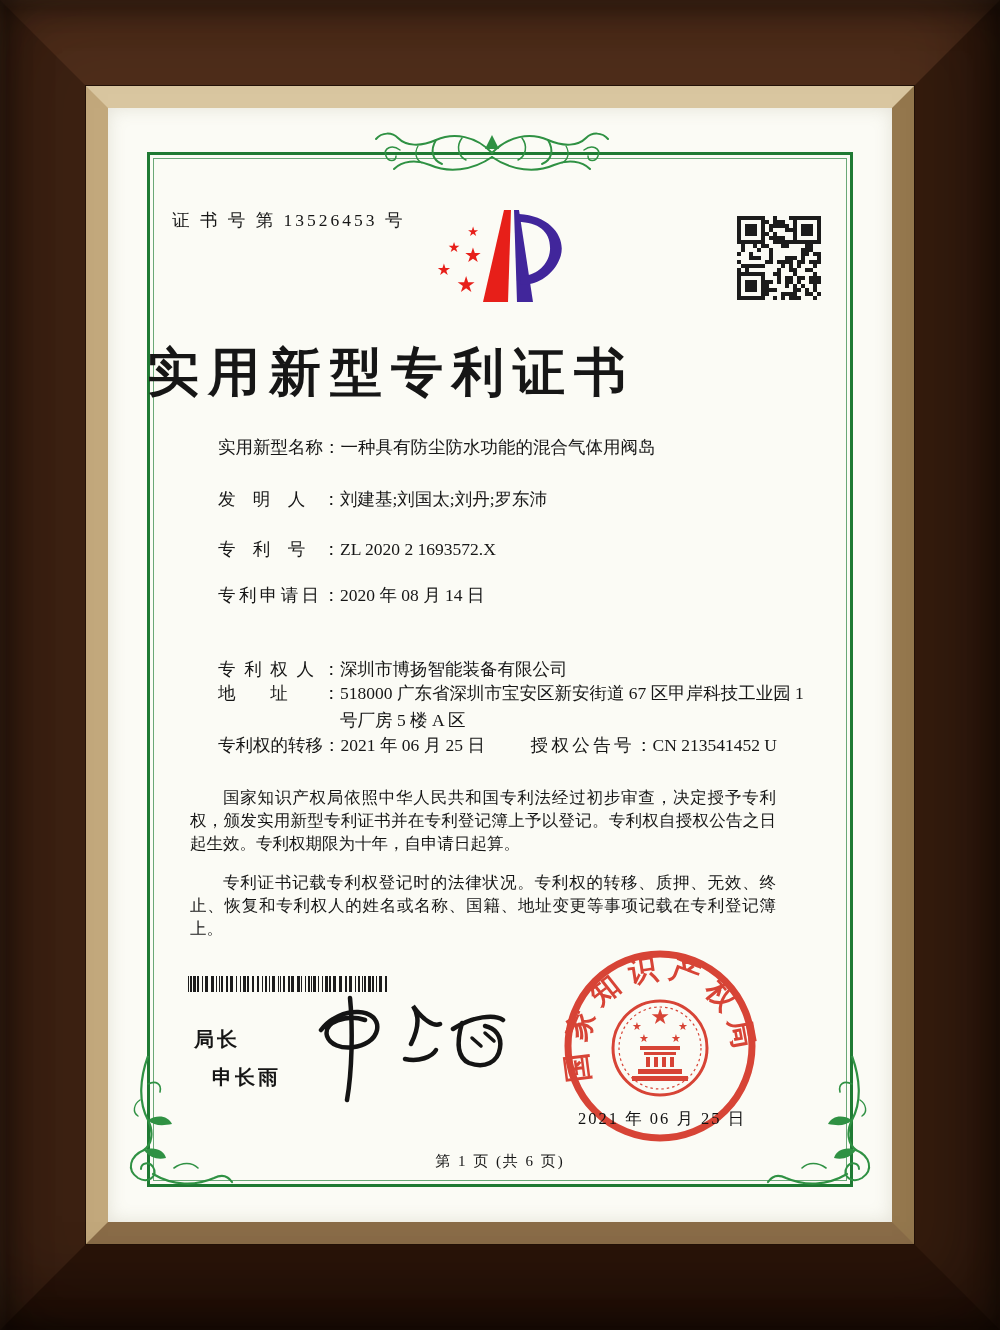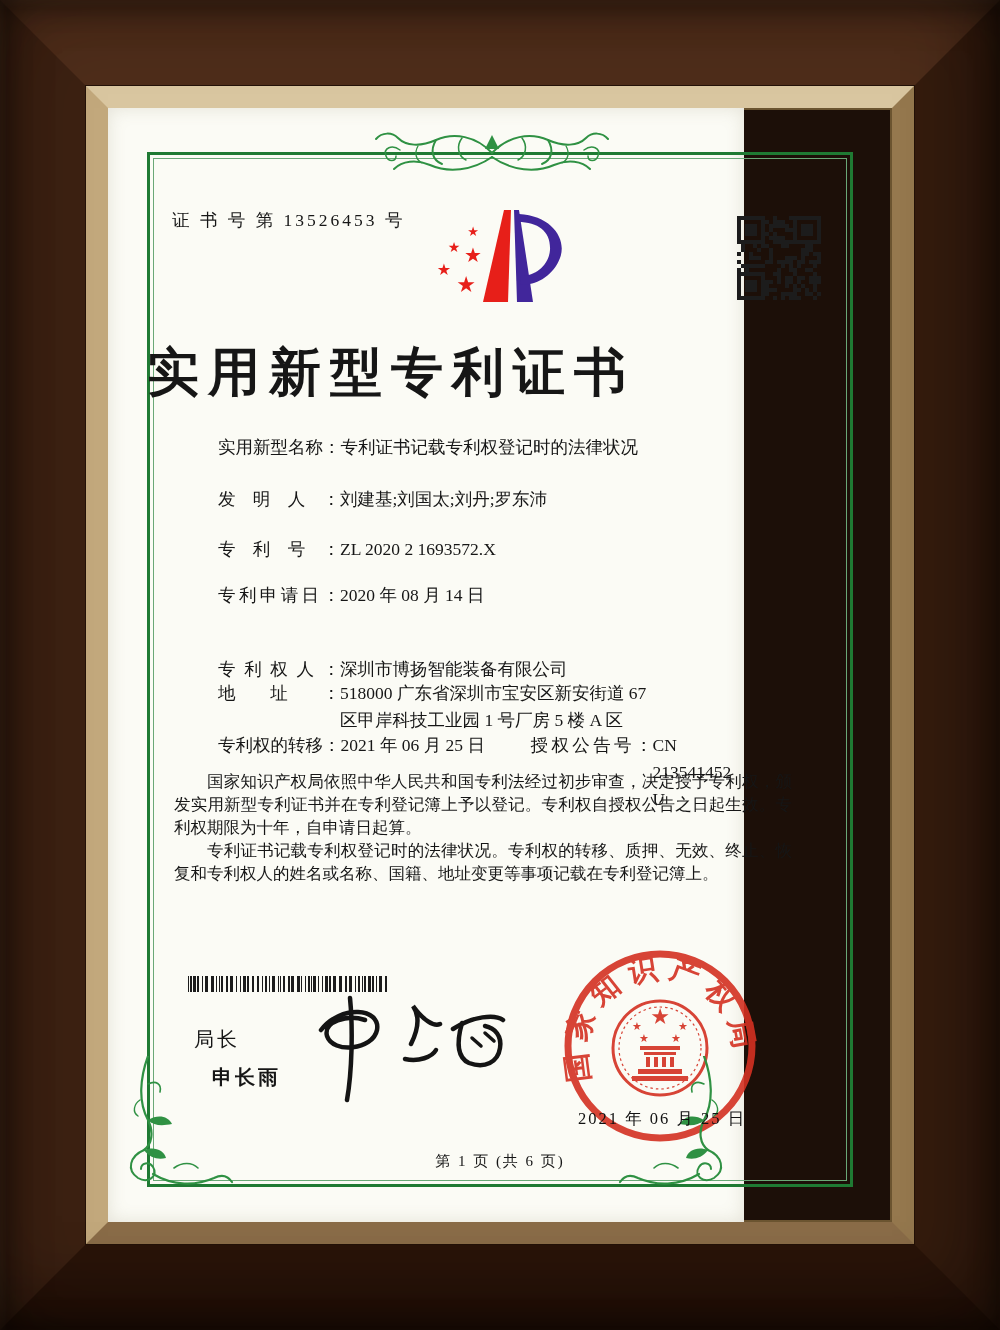--- a/index.html
+++ b/index.html
@@ -11,21 +11,21 @@
         background:transparent;}
   .wood::after{content:"";position:absolute;inset:-86px;pointer-events:none;
         box-shadow:inset 0 0 28px rgba(0,0,0,.55), inset 3px 3px 6px rgba(160,110,70,.25);}
   .gold{position:absolute;left:86px;top:86px;right:86px;bottom:86px;box-sizing:border-box;
         border-style:solid;border-width:22px;
         border-top-color:#d9c6a0;border-left-color:#c2a87c;border-right-color:#95784e;border-bottom-color:#8a6c48;
         box-shadow:inset 0 0 0 2px #6b5430, 0 0 0 1px #241208;}
   .vignette{position:absolute;inset:0;pointer-events:none;z-index:60;
         box-shadow:inset -22px -30px 70px rgba(0,0,0,.38), inset 14px 10px 40px rgba(0,0,0,.22), inset 0 0 90px rgba(20,8,2,.25);}
   
-  .paper{position:absolute;left:108px;top:108px;width:636px;height:1114px;background:#fbfbf5;
+  .paper{position:absolute;left:108px;top:108px;width:784px;height:1114px;background:#fbfbf5;
          box-shadow:inset 0 0 18px rgba(120,110,80,.18);}
   .green-border{position:absolute;left:39px;top:44px;width:706px;height:1035px;box-sizing:border-box;
          border:3px solid #1f7a33;}
   .green-border::after{content:"";position:absolute;inset:3px;border:1px solid #6aa877;}
   .flourish{position:absolute;z-index:5;}
   .flourish svg{display:block;}
   .fl-top{left:262px;top:18px;}
   .fl-bl{left:8px;top:948px;}
   .fl-br{right:8px;top:948px;transform:scaleX(-1);}
   
@@ -36,25 +36,25 @@
          font-size:52px;font-weight:700;letter-spacing:9px;}
   
   .row{position:absolute;left:66px;right:76px;display:flex;font-size:17.5px;line-height:27px;margin-left:44px;}
   .lbl{flex:0 0 122px;text-align-last:justify;white-space:nowrap;}
   .val{flex:1;}
   .lbl2{margin-left:0;}
   .grant-date{flex:0 0 190px;}
   
   .paras{position:absolute;left:66px;width:618px;top:662px;font-size:16.5px;line-height:23px;
          text-align:justify;}
-  .paras p{margin:0;text-indent:2em;}
+  .paras p{margin:16px;text-indent:2em;}
   
   .barcode{position:absolute;left:80px;top:868px;}
   .officer-title{position:absolute;left:86px;top:918px;font-family:"Liberation Sans","DejaVu Sans",sans-serif;
-         font-weight:400;font-size:20px;letter-spacing:3px;}
+         font-weight:700;font-size:20px;letter-spacing:3px;}
   .officer-name{position:absolute;left:86px;top:956px;font-family:"Liberation Sans","DejaVu Sans",sans-serif;
          font-weight:700;font-size:20px;letter-spacing:3px;margin-left:18px;}
   .signature{position:absolute;left:185px;top:878px;}
   .seal{position:absolute;left:452px;top:838px;opacity:.9;}
   .seal-date{position:absolute;left:470px;top:1000px;width:190px;font-size:16.5px;letter-spacing:2px;
          z-index:10;color:#111;}
   .footer{position:absolute;left:39px;top:1044px;width:706px;text-align:center;font-size:15px;letter-spacing:2px;}
   .qr rect,.barcode rect{fill:#1c1c1c;}
 </style>
 </head>
@@ -353,21 +353,21 @@
           <rect x="56" y="80" width="4" height="4"></rect>
           <rect x="60" y="80" width="4" height="4"></rect>
           <rect x="76" y="80" width="4" height="4"></rect>
         </g>
     </svg>
 
     <div class="title">实用新型专利证书</div>
 
     <div class="row" style="top:326px">
       <span class="lbl">实用新型名称：</span>
-      <span class="val">专利证书记载专利权登记时的法律状况</span>
+      <span class="val">一种具有防尘防水功能的混合气体用阀岛</span>
     </div>
     <div class="row" style="top:378px">
       <span class="lbl">发明人：</span>
       <span class="val">刘建基;刘国太;刘丹;罗东沛</span>
     </div>
     <div class="row" style="top:428px">
       <span class="lbl">专利号：</span>
       <span class="val">ZL 2020 2 1693572.X</span>
     </div>
     <div class="row" style="top:474px">

